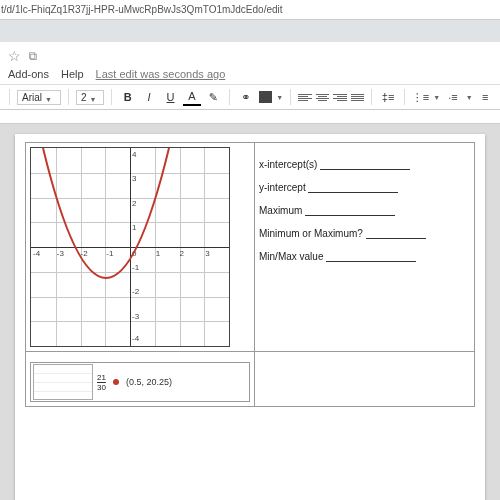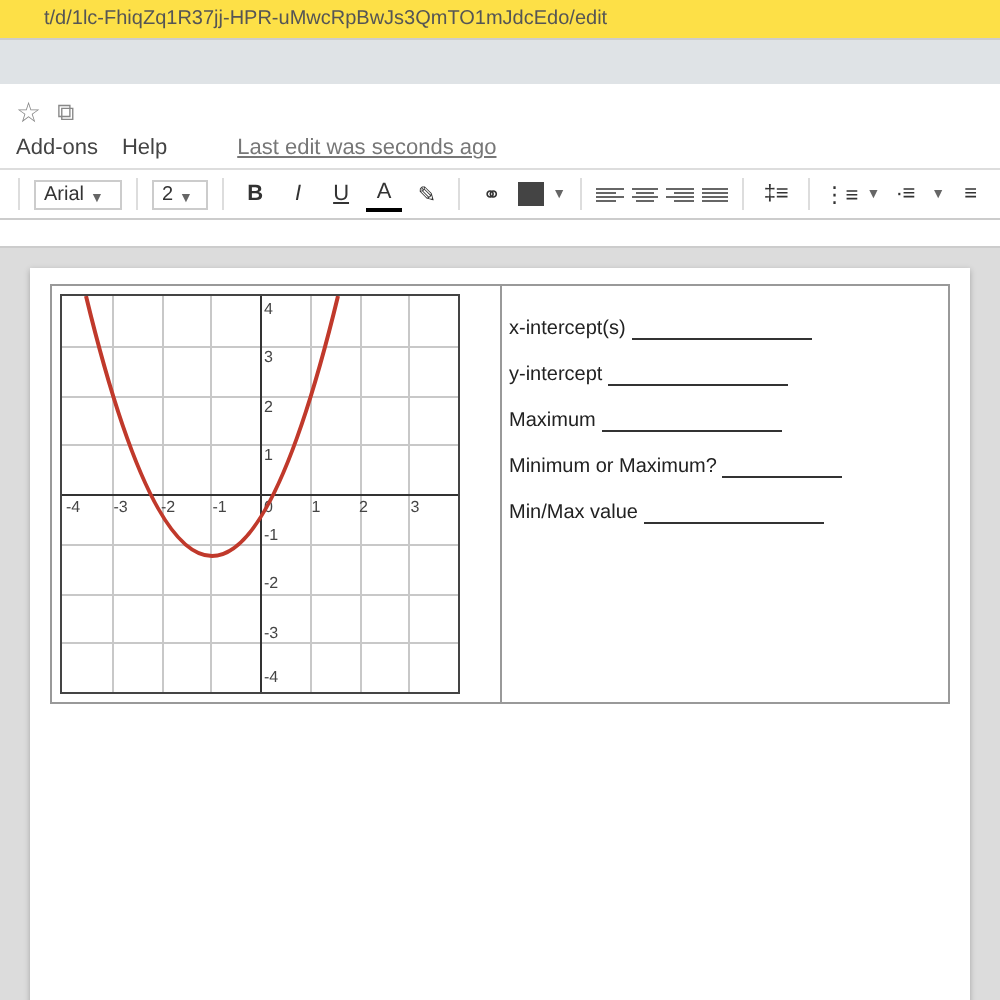--- a/index.html
+++ b/index.html
@@ -1,25 +1,25 @@
 <!DOCTYPE html>
 <html><head>
 <meta charset="utf-8">
 <style>
   * { box-sizing: border-box; margin: 0; padding: 0; }
   body { font-family: Arial, sans-serif; background: #e8e8e8; width: 500px; height: 500px; overflow: hidden; font-size: 11px; color: #222; }
-  .addr { background: #fde047; border-bottom: 1px solid #ccc; padding: 4px 22px; color: #555; font-size: 10px; }
+  .addr { background: #ffffff; border-bottom: 1px solid #ccc; padding: 4px 1px; color: #555; font-size: 10px; }
   .chrome-gap { height: 22px; background: #dfe3e6; }
   .titlebar { background: #fff; padding: 6px 8px 2px 8px; display: flex; align-items: center; gap: 8px; }
   .doc-title { font-size: 14px; color: #333; }
   .star { color: #888; font-size: 14px; }
   .move { color: #888; font-size: 12px; }
   .menubar { background: #fff; padding: 2px 8px 4px 8px; display: flex; gap: 12px; font-size: 11px; color: #444; border-bottom: 1px solid #ddd; }
   .menubar span { cursor: default; }
-  .menubar .last { color: #777; text-decoration: underline; margin-left: 23px; }
+  .menubar .last { color: #777; text-decoration: underline; }
   .toolbar { background: #fff; border-bottom: 1px solid #ccc; padding: 3px 6px; display: flex; align-items: center; gap: 4px; font-size: 11px; color: #333; }
   .toolbar .sep { width: 1px; height: 16px; background: #ddd; margin: 0 3px; }
   .dd { border: 1px solid #ccc; padding: 1px 4px; display: inline-flex; align-items: flex-end; gap: 3px; font-size: 10px; min-width: 44px; }
   .dd .tri { font-size: 7px; color: #666; }
   .btn { width: 18px; height: 18px; display: inline-flex; align-items: center; justify-content: center; font-size: 11px; }
   .btn.bold { font-weight: bold; }
   .btn.ital { font-style: italic; }
   .btn.under { text-decoration: underline; }
   .align { width: 14px; }
   .alignline { background:#666; height:1px; margin:1px 0; }
@@ -163,16 +163,32 @@
           </div>
         </td>
         <td>
           <div class="fieldrow"><span>x-intercept(s)</span> <span class="blank"></span></div>
           <div class="fieldrow"><span>y-intercept</span> <span class="blank"></span></div>
           <div class="fieldrow"><span>Maximum</span> <span class="blank"></span></div>
           <div class="fieldrow"><span>Minimum or Maximum?</span> <span class="blank" style="width:60px"></span></div>
           <div class="fieldrow"><span>Min/Max value</span> <span class="blank"></span></div>
         </td>
       </tr>
+      <tr>
+        <td>
+          <div class="frag">
+            <div style="width:60px;height:36px;border:1px solid #aaa;background:repeating-linear-gradient(#fff,#fff 8px,#ddd 9px)"></div>
+            <div style="font-size:8px;line-height:9px;text-align:center">
+              <div>21</div>
+              <div style="border-top:1px solid #333">30</div>
+            </div>
+            <svg width="12" height="30">
+                  <circle cx="6" cy="15" r="3" fill="#c0392b"></circle>
+                </svg>
+            <span class="ft">(0.5, 20.25)</span>
+          </div>
+        </td>
+        <td></td>
+      </tr>
     </tbody>
       </table>
   </div>
 </div>
 
 </body></html>

